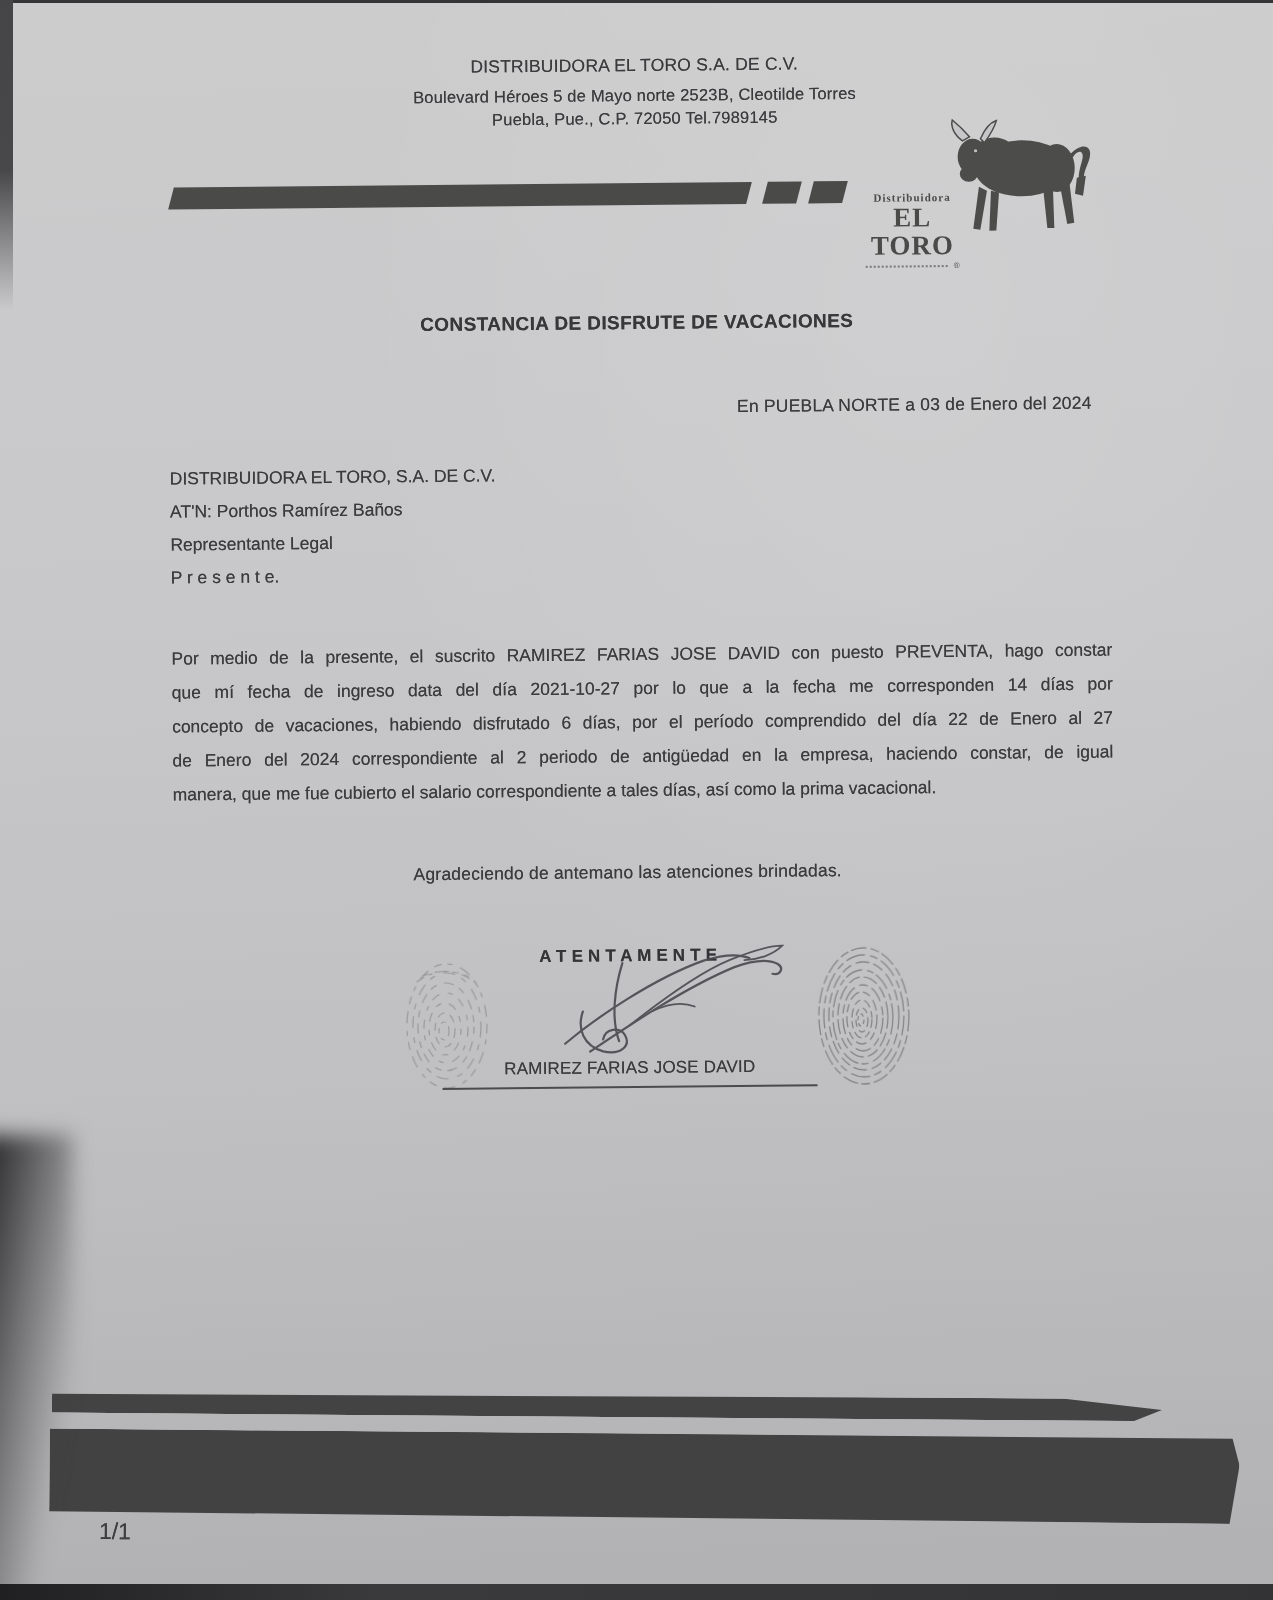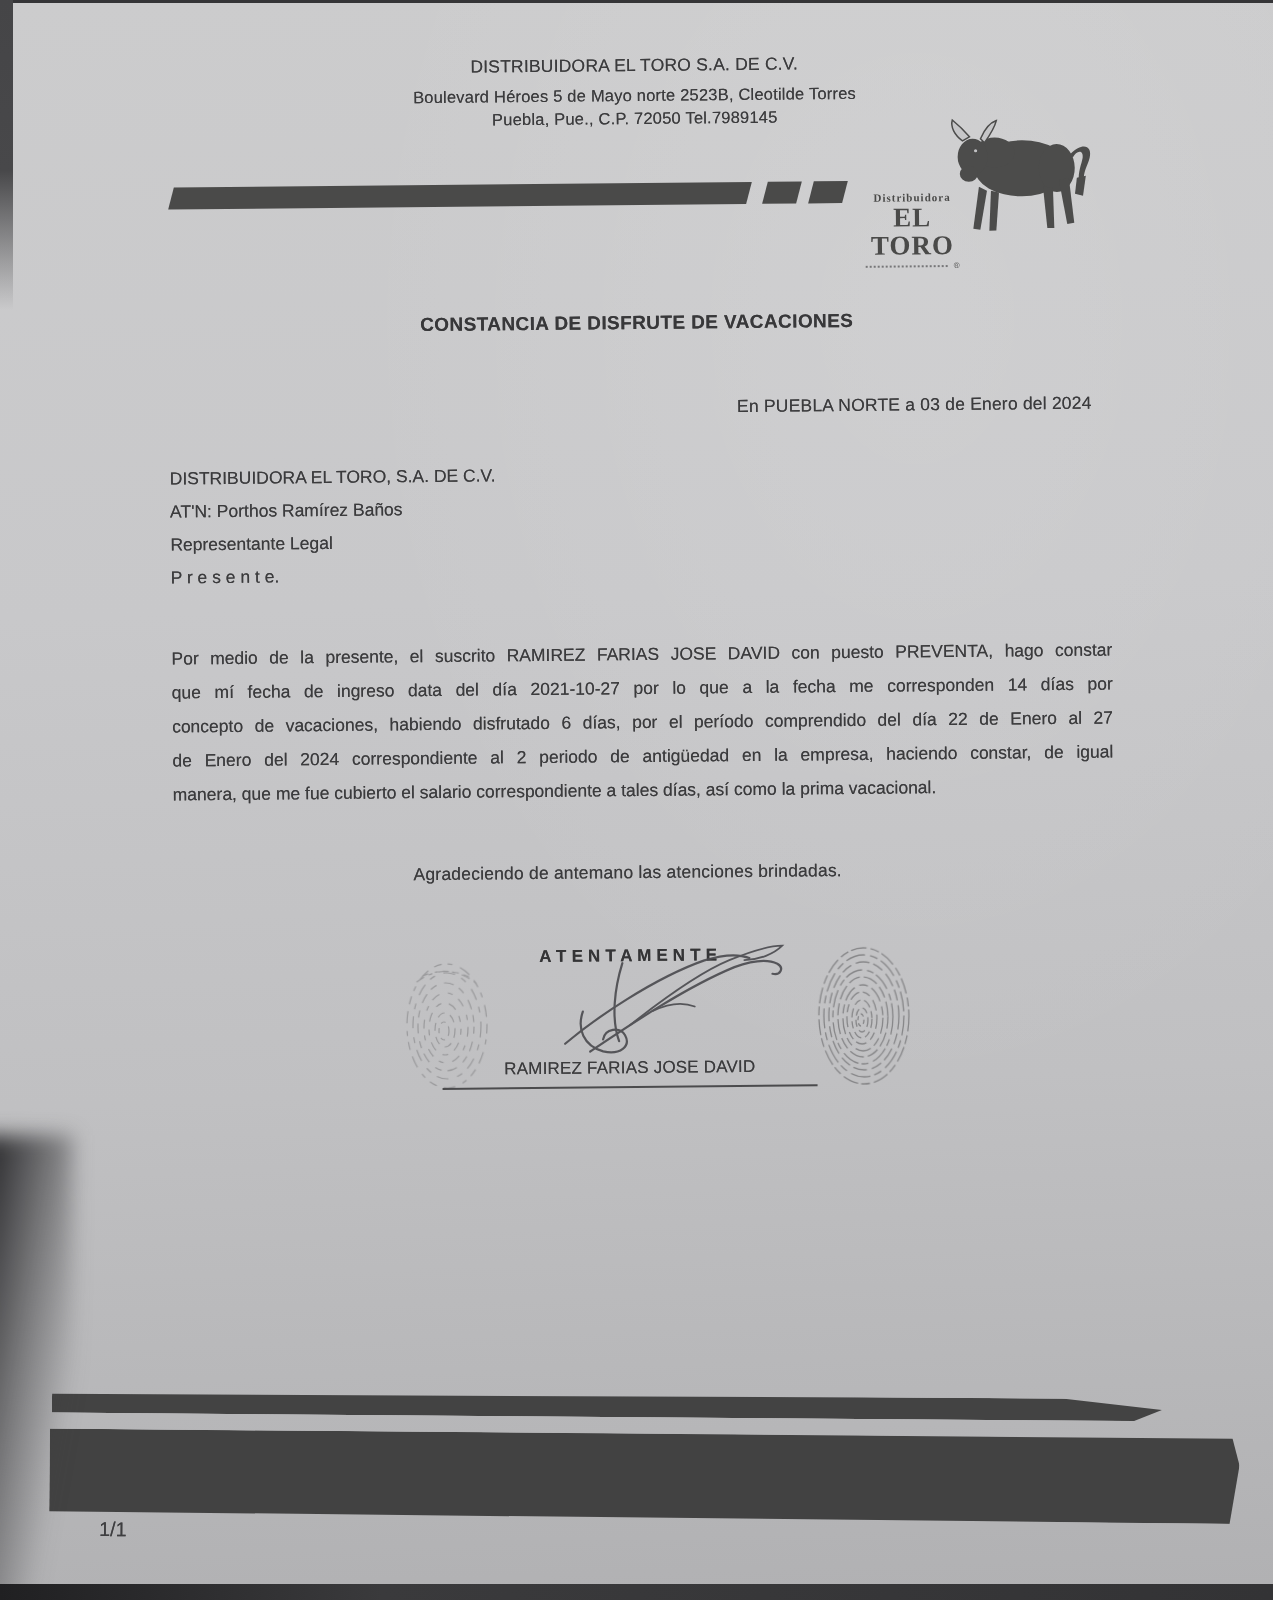--- a/index.html
+++ b/index.html
@@ -81,21 +81,21 @@
   .fp-left{left:392px;top:950px;width:100px;height:142px;opacity:.55;}
   .fp-right{left:806px;top:942px;width:102px;height:148px;opacity:.66;}
   .sig-name{top:1058px;left:435px;width:375px;text-align:center;font-size:17px;}
   .sig-line{position:absolute;top:1086px;left:435px;width:375px;border-top:2px solid #4b4b4d;}
 
   
   .bbar-thin{position:absolute;left:52px;top:1391px;width:1110px;height:22px;background:#434343;
     clip-path:polygon(0 14%,91% 0,100% 48%,97.5% 100%,0 100%);}
   .bbar-thick{position:absolute;left:50px;top:1429px;width:1190px;height:86px;background:#424242;
     clip-path:polygon(0 0,99.4% 1%,100% 32%,99.2% 100%,0 96%);}
-  .pagenum{position:absolute;left:100px;top:1518px;font-size:20px;color:#3e3e40;
+  .pagenum{position:absolute;left:100px;top:1518px;font-size:23px;color:#3e3e40;
     text-shadow:0 0 .5px rgba(56,56,58,.7);}
 </style>
 </head>
 <body>
 
 <div id="stage">
 
   <div class="paper"></div>
   <div class="edge-top"></div>
   <div class="edge-left-top"></div>

